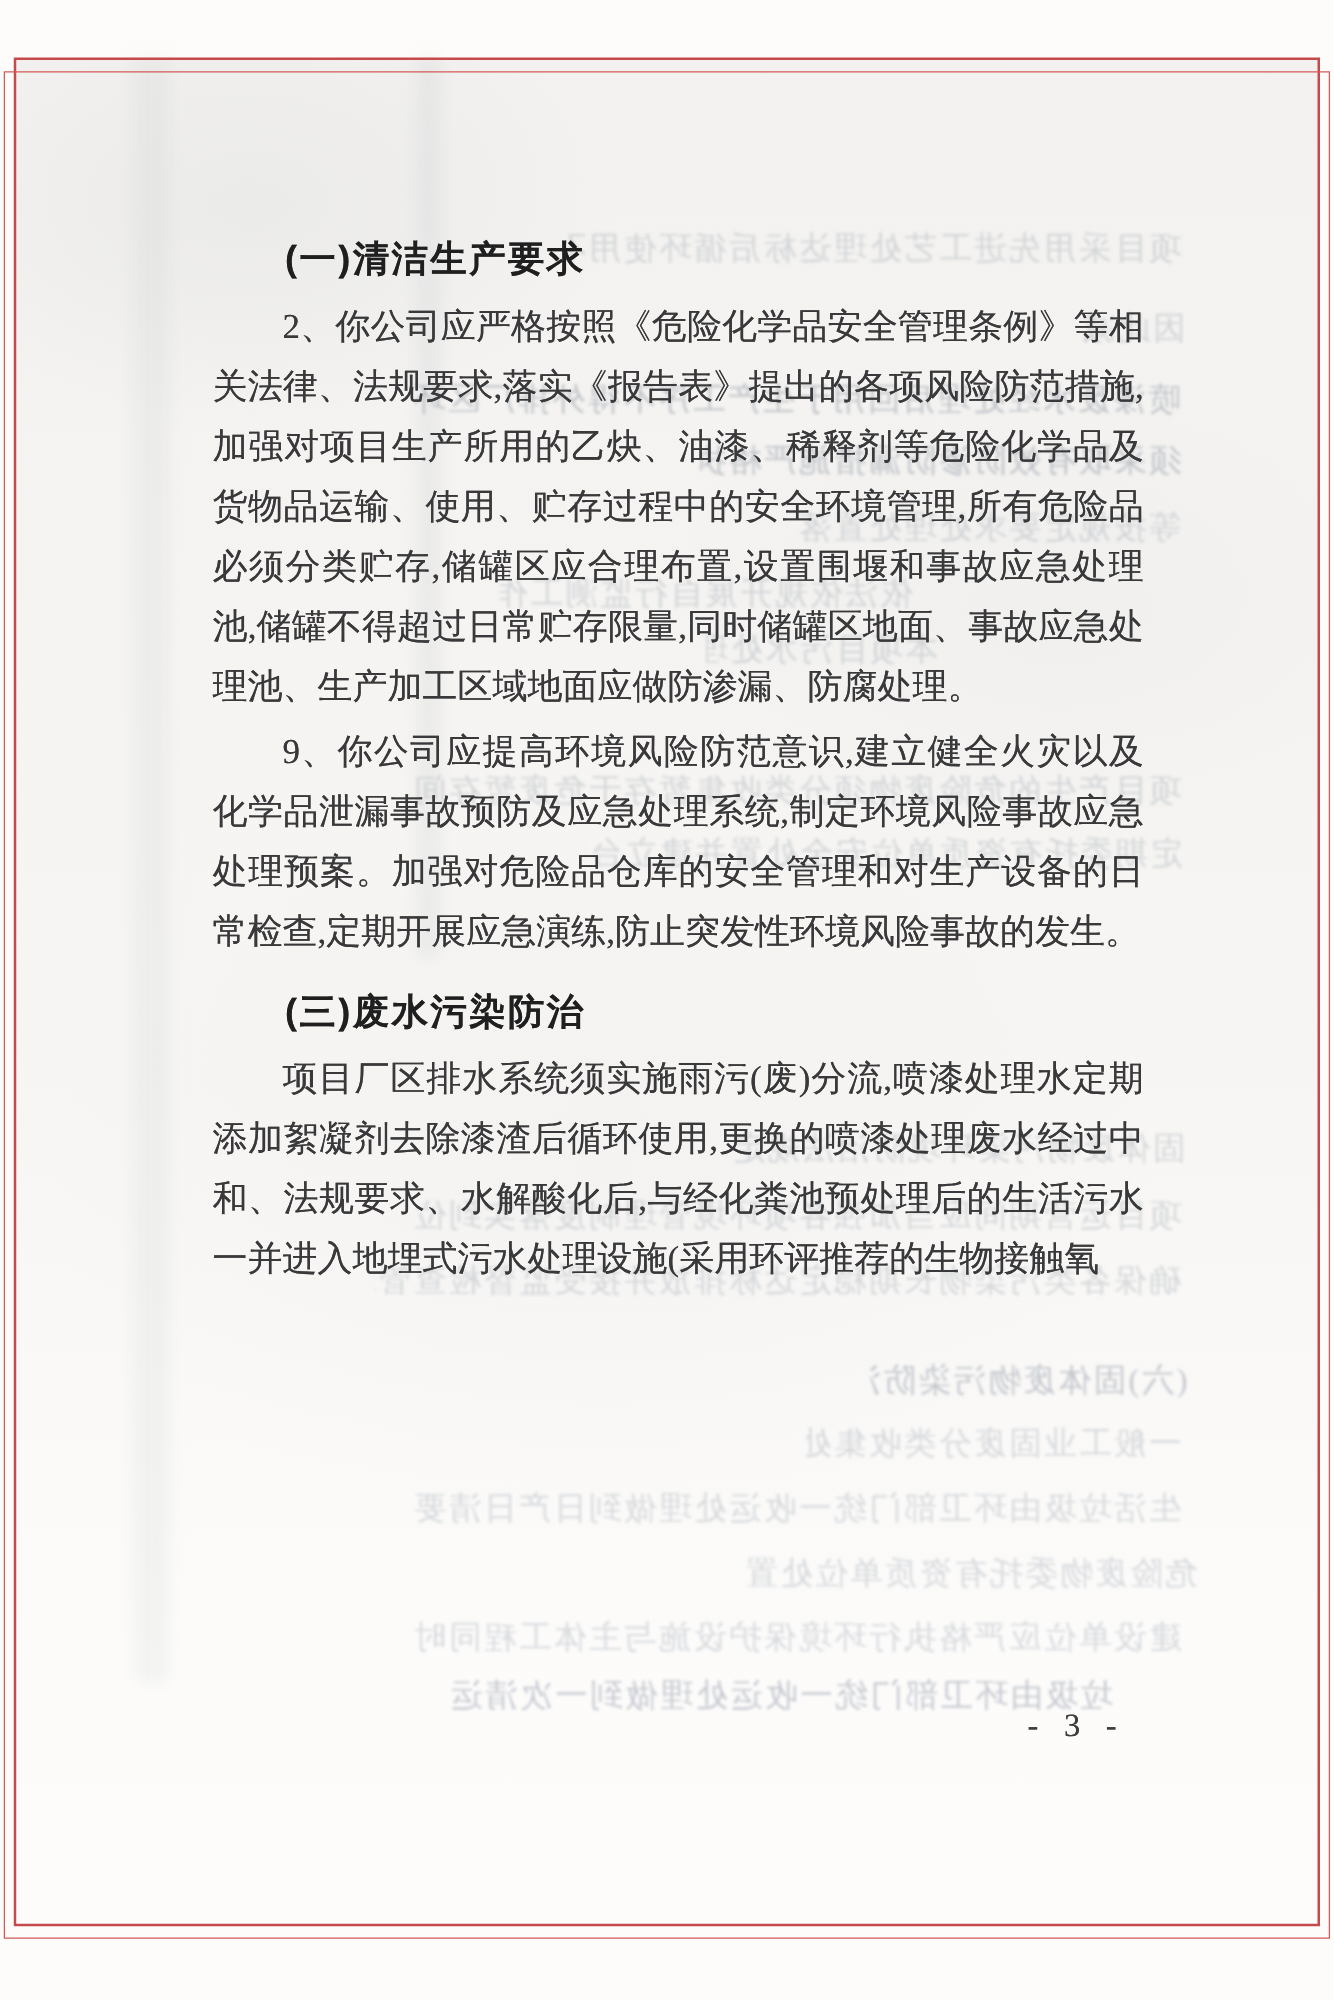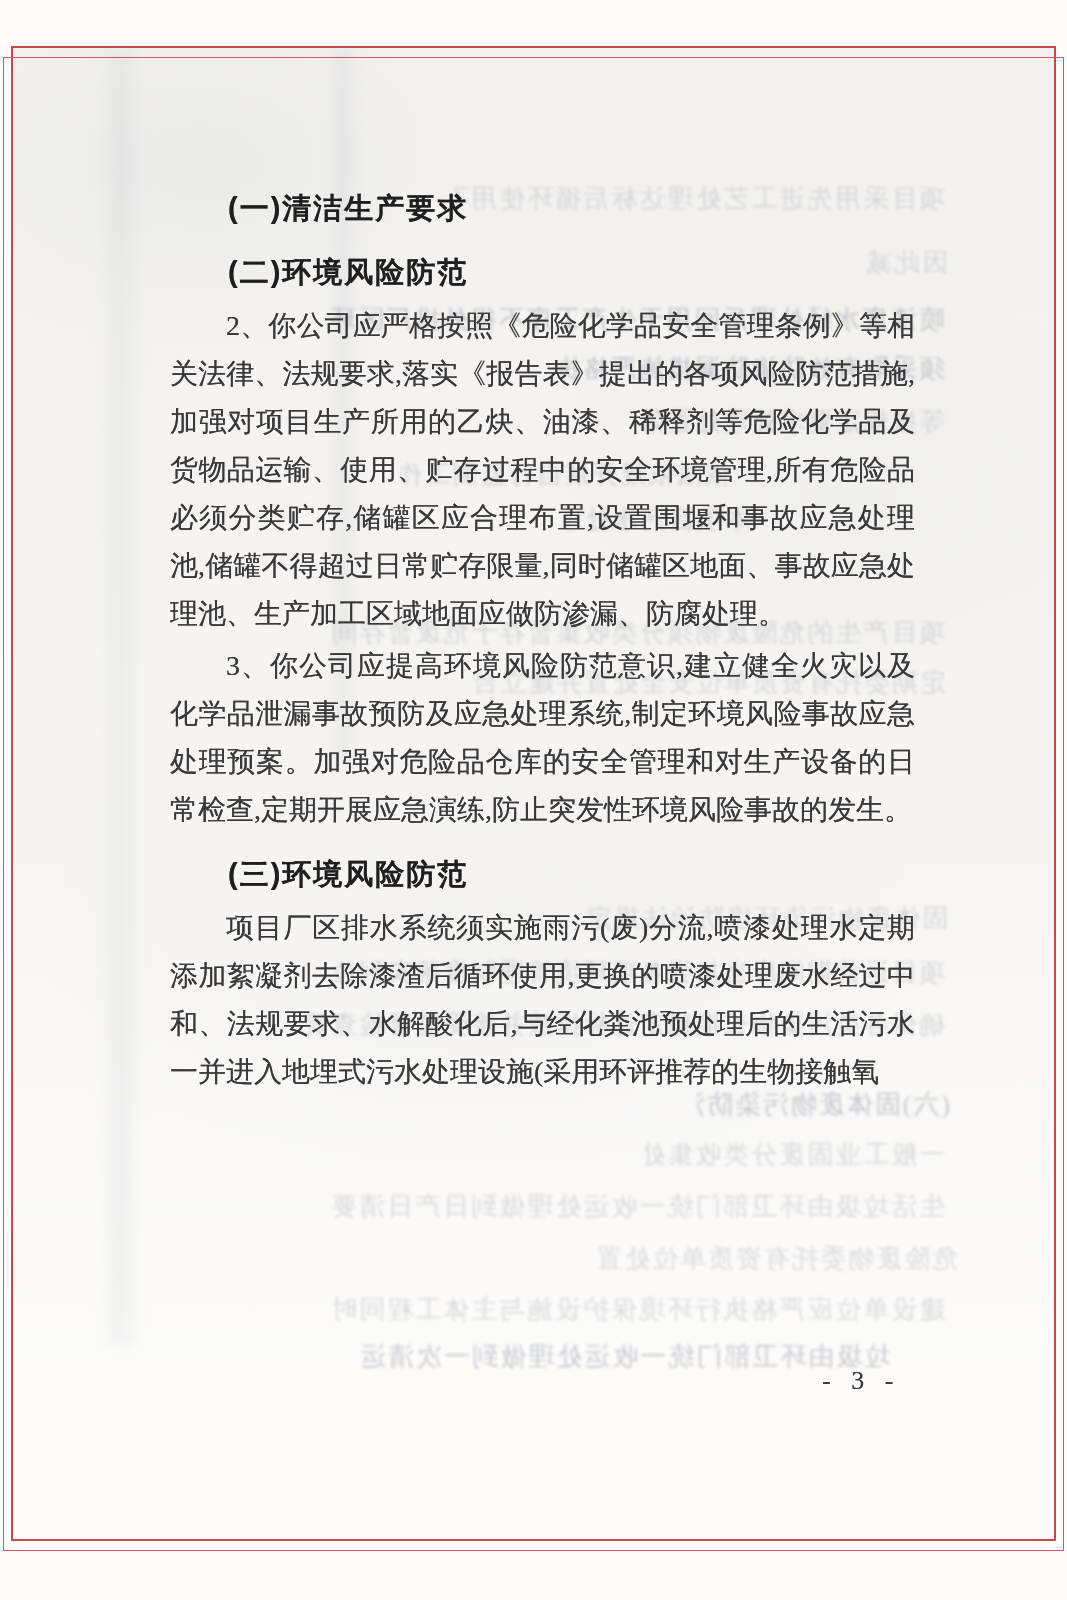--- a/index.html
+++ b/index.html
@@ -96,24 +96,23 @@
     <div class="ghost d" style="left:340px; top:1340px; width:550px;">垃圾由环卫部门统一收运处理做到一次清运</div>
   </div>
 
   <div class="frame-a"></div>
   <div class="frame-b"></div>
 
   <div class="content">
 
     <h3 class="sec first">(一)清洁生产要求</h3>
 
-    <h3 class="sec">(二)环境风险防范</h3>
     <p class="item">2、你公司应严格按照《危险化学品安全管理条例》等相关法律、法规要求,落实《报告表》提出的各项风险防范措施,加强对项目生产所用的乙炔、油漆、稀释剂等危险化学品及货物品运输、使用、贮存过程中的安全环境管理,所有危险品必须分类贮存,储罐区应合理布置,设置围堰和事故应急处理池,储罐不得超过日常贮存限量,同时储罐区地面、事故应急处理池、生产加工区域地面应做防渗漏、防腐处理。</p>
-    <p class="item">3、你公司应提高环境风险防范意识,建立健全火灾以及化学品泄漏事故预防及应急处理系统,制定环境风险事故应急处理预案。加强对危险品仓库的安全管理和对生产设备的日常检查,定期开展应急演练,防止突发性环境风险事故的发生。</p>
+    <p class="item">9、你公司应提高环境风险防范意识,建立健全火灾以及化学品泄漏事故预防及应急处理系统,制定环境风险事故应急处理预案。加强对危险品仓库的安全管理和对生产设备的日常检查,定期开展应急演练,防止突发性环境风险事故的发生。</p>
 
-    <h3 class="sec">(三)环境风险防范</h3>
+    <h3 class="sec">(三)废水污染防治</h3>
     <p class="body">项目厂区排水系统须实施雨污(废)分流,喷漆处理水定期添加絮凝剂去除漆渣后循环使用,更换的喷漆处理废水经过中和、法规要求、水解酸化后,与经化粪池预处理后的生活污水一并进入地埋式污水处理设施(采用环评推荐的生物接触氧</p>
 
   </div>
 
   <div class="pagenum">- 3 -</div>
 
 </div>
 
 </body></html>

